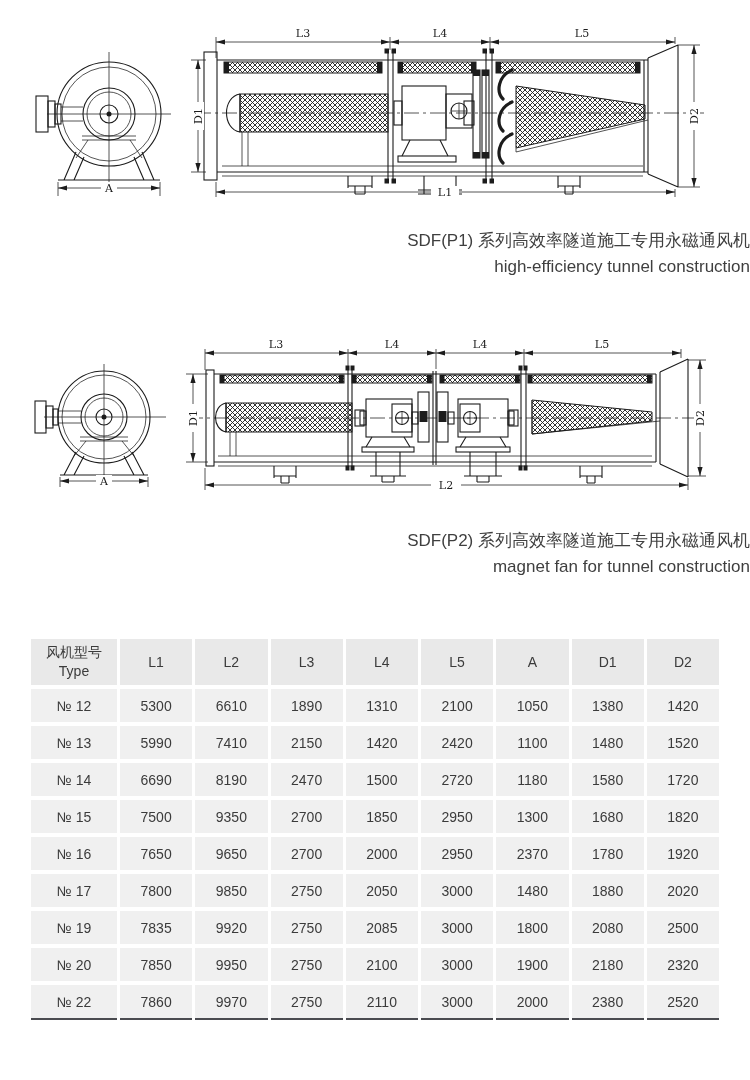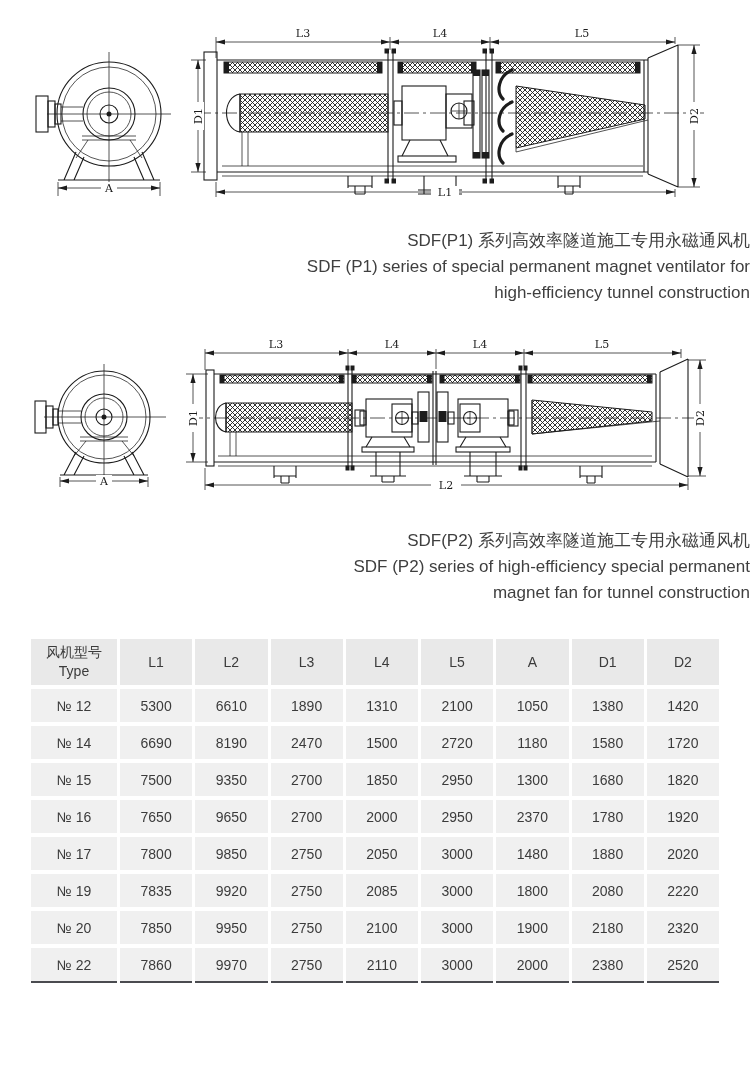--- a/index.html
+++ b/index.html
@@ -171,21 +171,20 @@
         M490,42 l-9,-2.6 l0,5.2 z M490,42 l9,-2.6 l0,5.2 z M675,42 l-9,-2.6 l0,5.2 z
         M216,192 l9,-2.6 l0,5.2 z M675,192 l-9,-2.6 l0,5.2 z
         M58,188 l9,-2.6 l0,5.2 z M160,188 l-9,-2.6 l0,5.2 z
         M198,60 l-2.6,9 l5.2,0 z M198,172 l-2.6,-9 l5.2,0 z
         M694,45 l-2.6,9 l5.2,0 z M694,187 l-2.6,-9 l5.2,0 z"></path>
     </g>
   </svg>
 
   <div class="caption" style="top:228px">
     <div>SDF(P1) 系列高效率隧道施工专用永磁通风机</div>
-    <div>SDF (P1) series of special permanent magnet ventilator for</div>
     <div>high-efficiency tunnel construction</div>
   </div>
 
   <svg id="p2-svg" width="750" height="175" viewBox="0 0 750 175">
     <defs>
       <pattern id="hx2" patternUnits="userSpaceOnUse" width="5" height="5">
         <path d="M0,5 L5,0 M-1,1 L1,-1 M4,6 L6,4 M0,0 L5,5 M4,-1 L6,1 M-1,4 L1,6" stroke="#1c1c1c" stroke-width="0.9" fill="none"></path>
       </pattern>
     </defs>
 
@@ -328,21 +327,20 @@
         M524,23 l-9,-2.6 l0,5.2 z M524,23 l9,-2.6 l0,5.2 z M681,23 l-9,-2.6 l0,5.2 z
         M205,155 l9,-2.6 l0,5.2 z M688,155 l-9,-2.6 l0,5.2 z
         M60,151 l9,-2.6 l0,5.2 z M148,151 l-9,-2.6 l0,5.2 z
         M193,44 l-2.6,9 l5.2,0 z M193,132 l-2.6,-9 l5.2,0 z
         M700,30 l-2.6,9 l5.2,0 z M700,146 l-2.6,-9 l5.2,0 z"></path>
     </g>
   </svg>
 
   <div class="caption" style="top:528px">
     <div>SDF(P2) 系列高效率隧道施工专用永磁通风机</div>
-    <div>SDF (P2) series of high-efficiency special permanent</div>
     <div>magnet fan for tunnel construction</div>
   </div>
 
   <table class="spec-table">
     <thead>
         <tr>
           <th>
             <div>风机型号</div>
             <div>Type</div>
           </th>
@@ -362,20 +360,31 @@
           <td>5300</td>
           <td>6610</td>
           <td>1890</td>
           <td>1310</td>
           <td>2100</td>
           <td>1050</td>
           <td>1380</td>
           <td>1420</td>
         </tr>
         <tr>
+          <td>№ 13</td>
+          <td>5990</td>
+          <td>7410</td>
+          <td>2150</td>
+          <td>1420</td>
+          <td>2420</td>
+          <td>1100</td>
+          <td>1480</td>
+          <td>1520</td>
+        </tr>
+        <tr>
           <td>№ 14</td>
           <td>6690</td>
           <td>8190</td>
           <td>2470</td>
           <td>1500</td>
           <td>2720</td>
           <td>1180</td>
           <td>1580</td>
           <td>1720</td>
         </tr>
@@ -414,21 +423,21 @@
         </tr>
         <tr>
           <td>№ 19</td>
           <td>7835</td>
           <td>9920</td>
           <td>2750</td>
           <td>2085</td>
           <td>3000</td>
           <td>1800</td>
           <td>2080</td>
-          <td>2220</td>
+          <td>2500</td>
         </tr>
         <tr>
           <td>№ 20</td>
           <td>7850</td>
           <td>9950</td>
           <td>2750</td>
           <td>2100</td>
           <td>3000</td>
           <td>1900</td>
           <td>2180</td>

